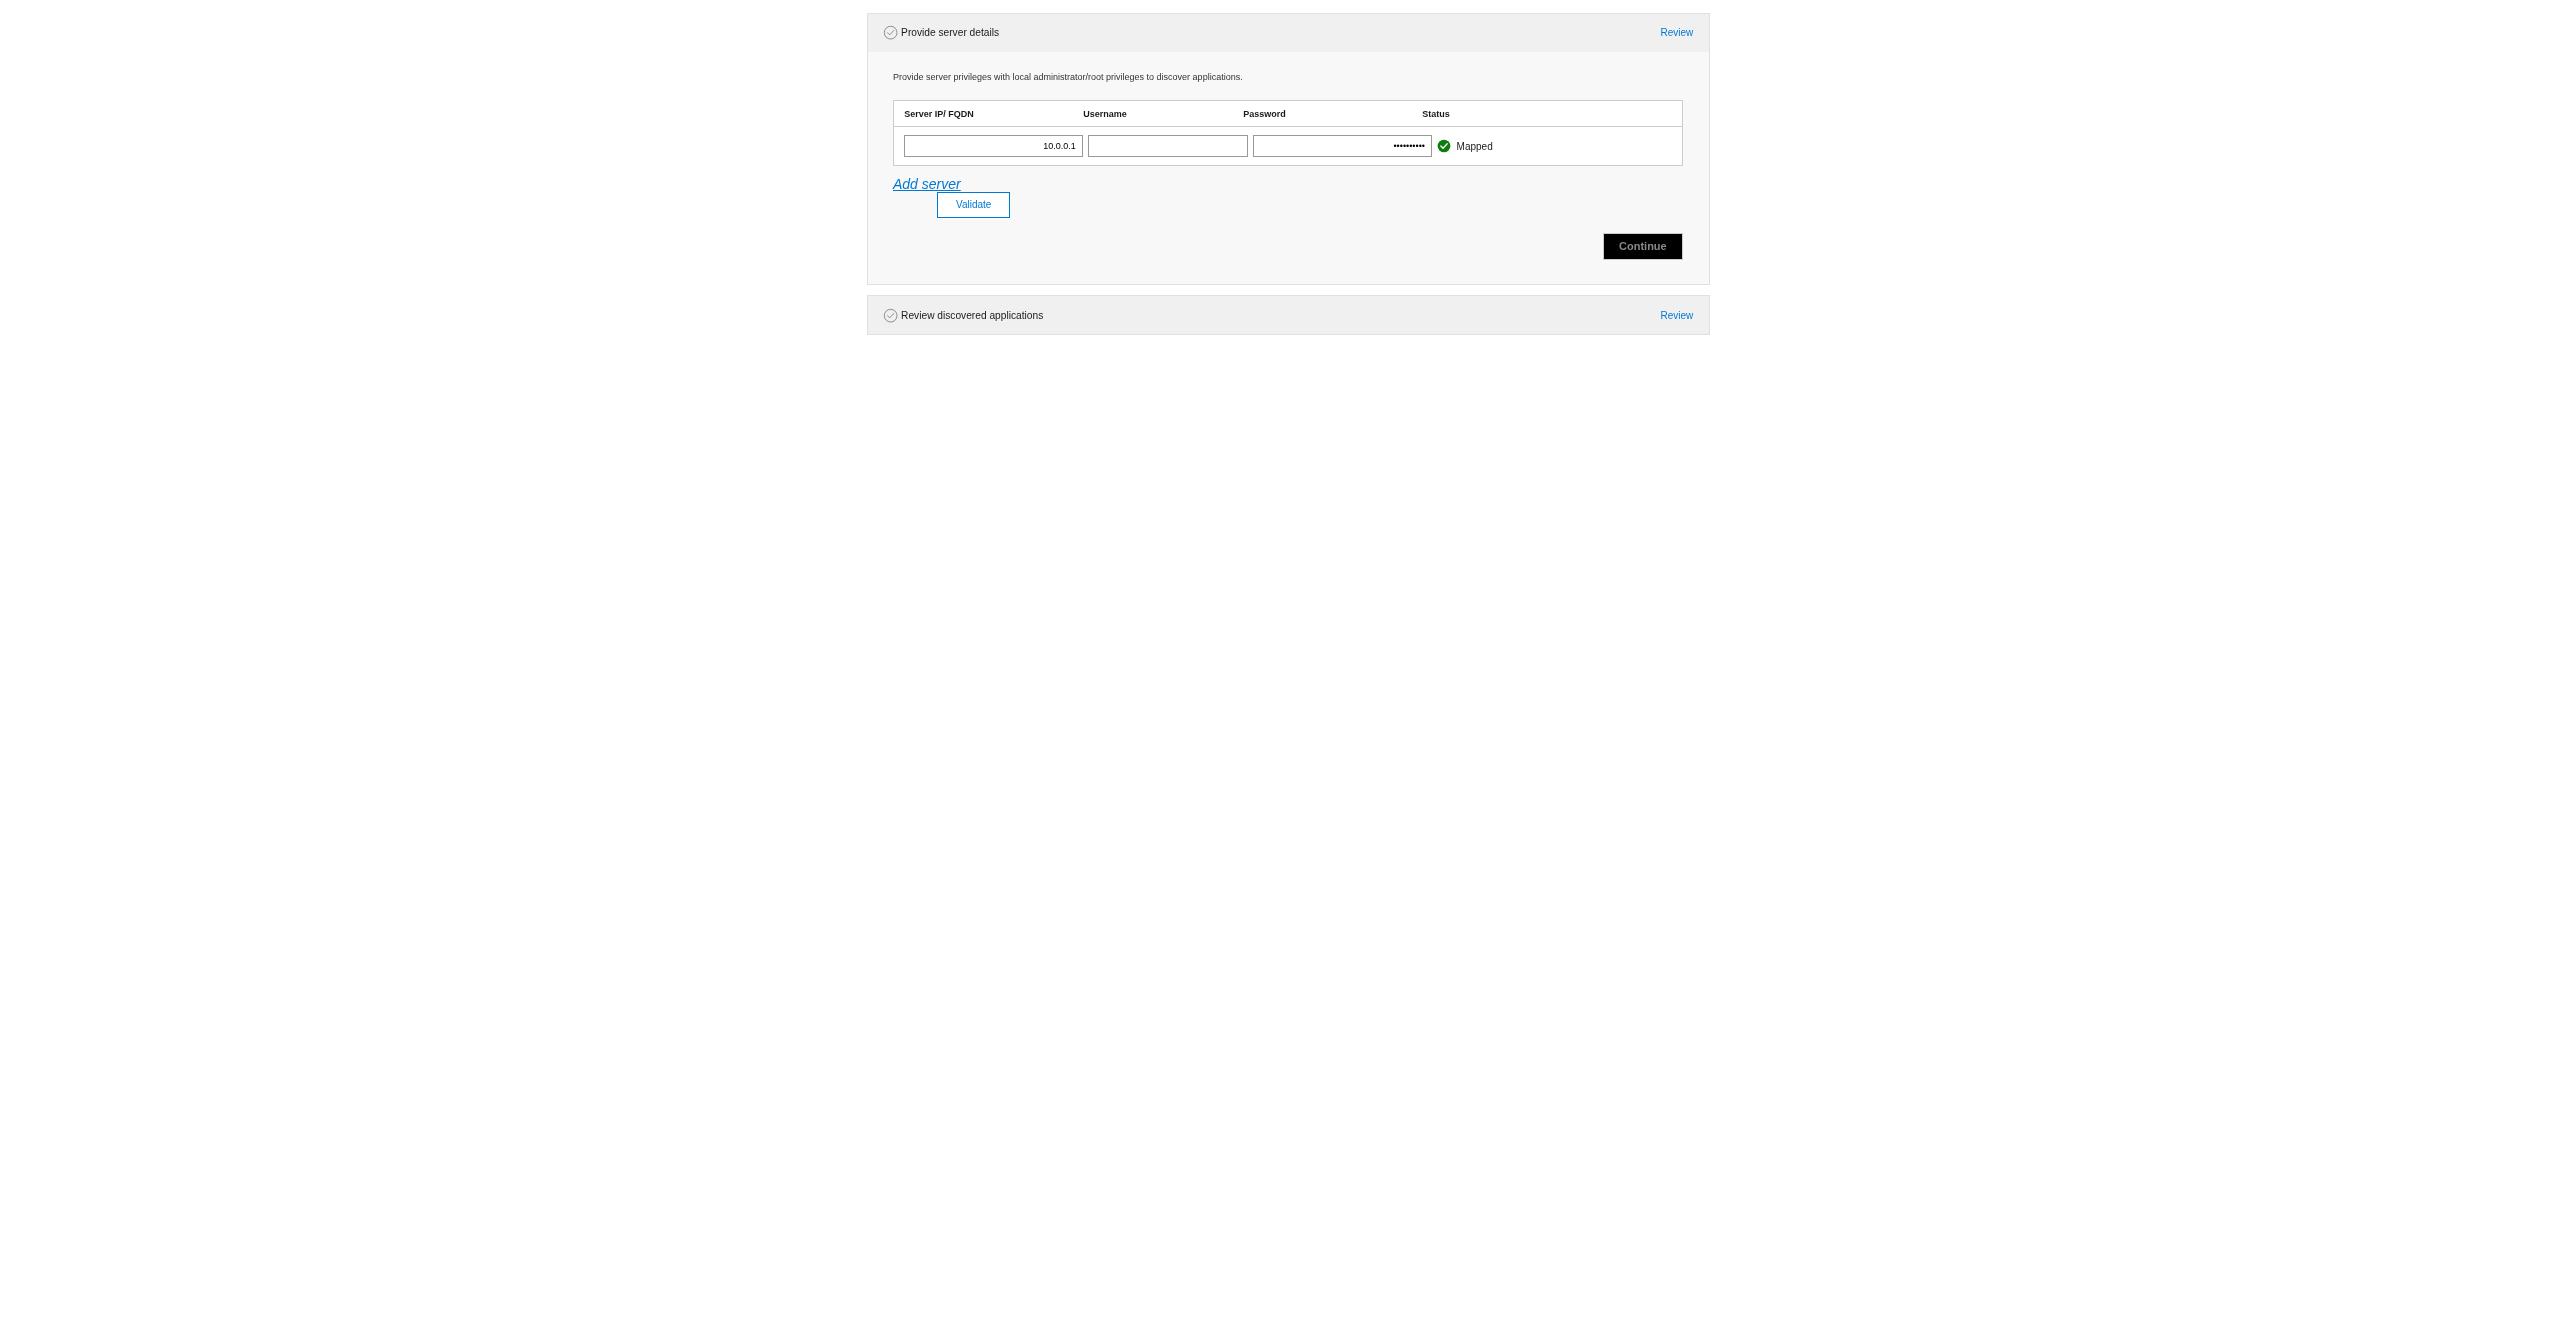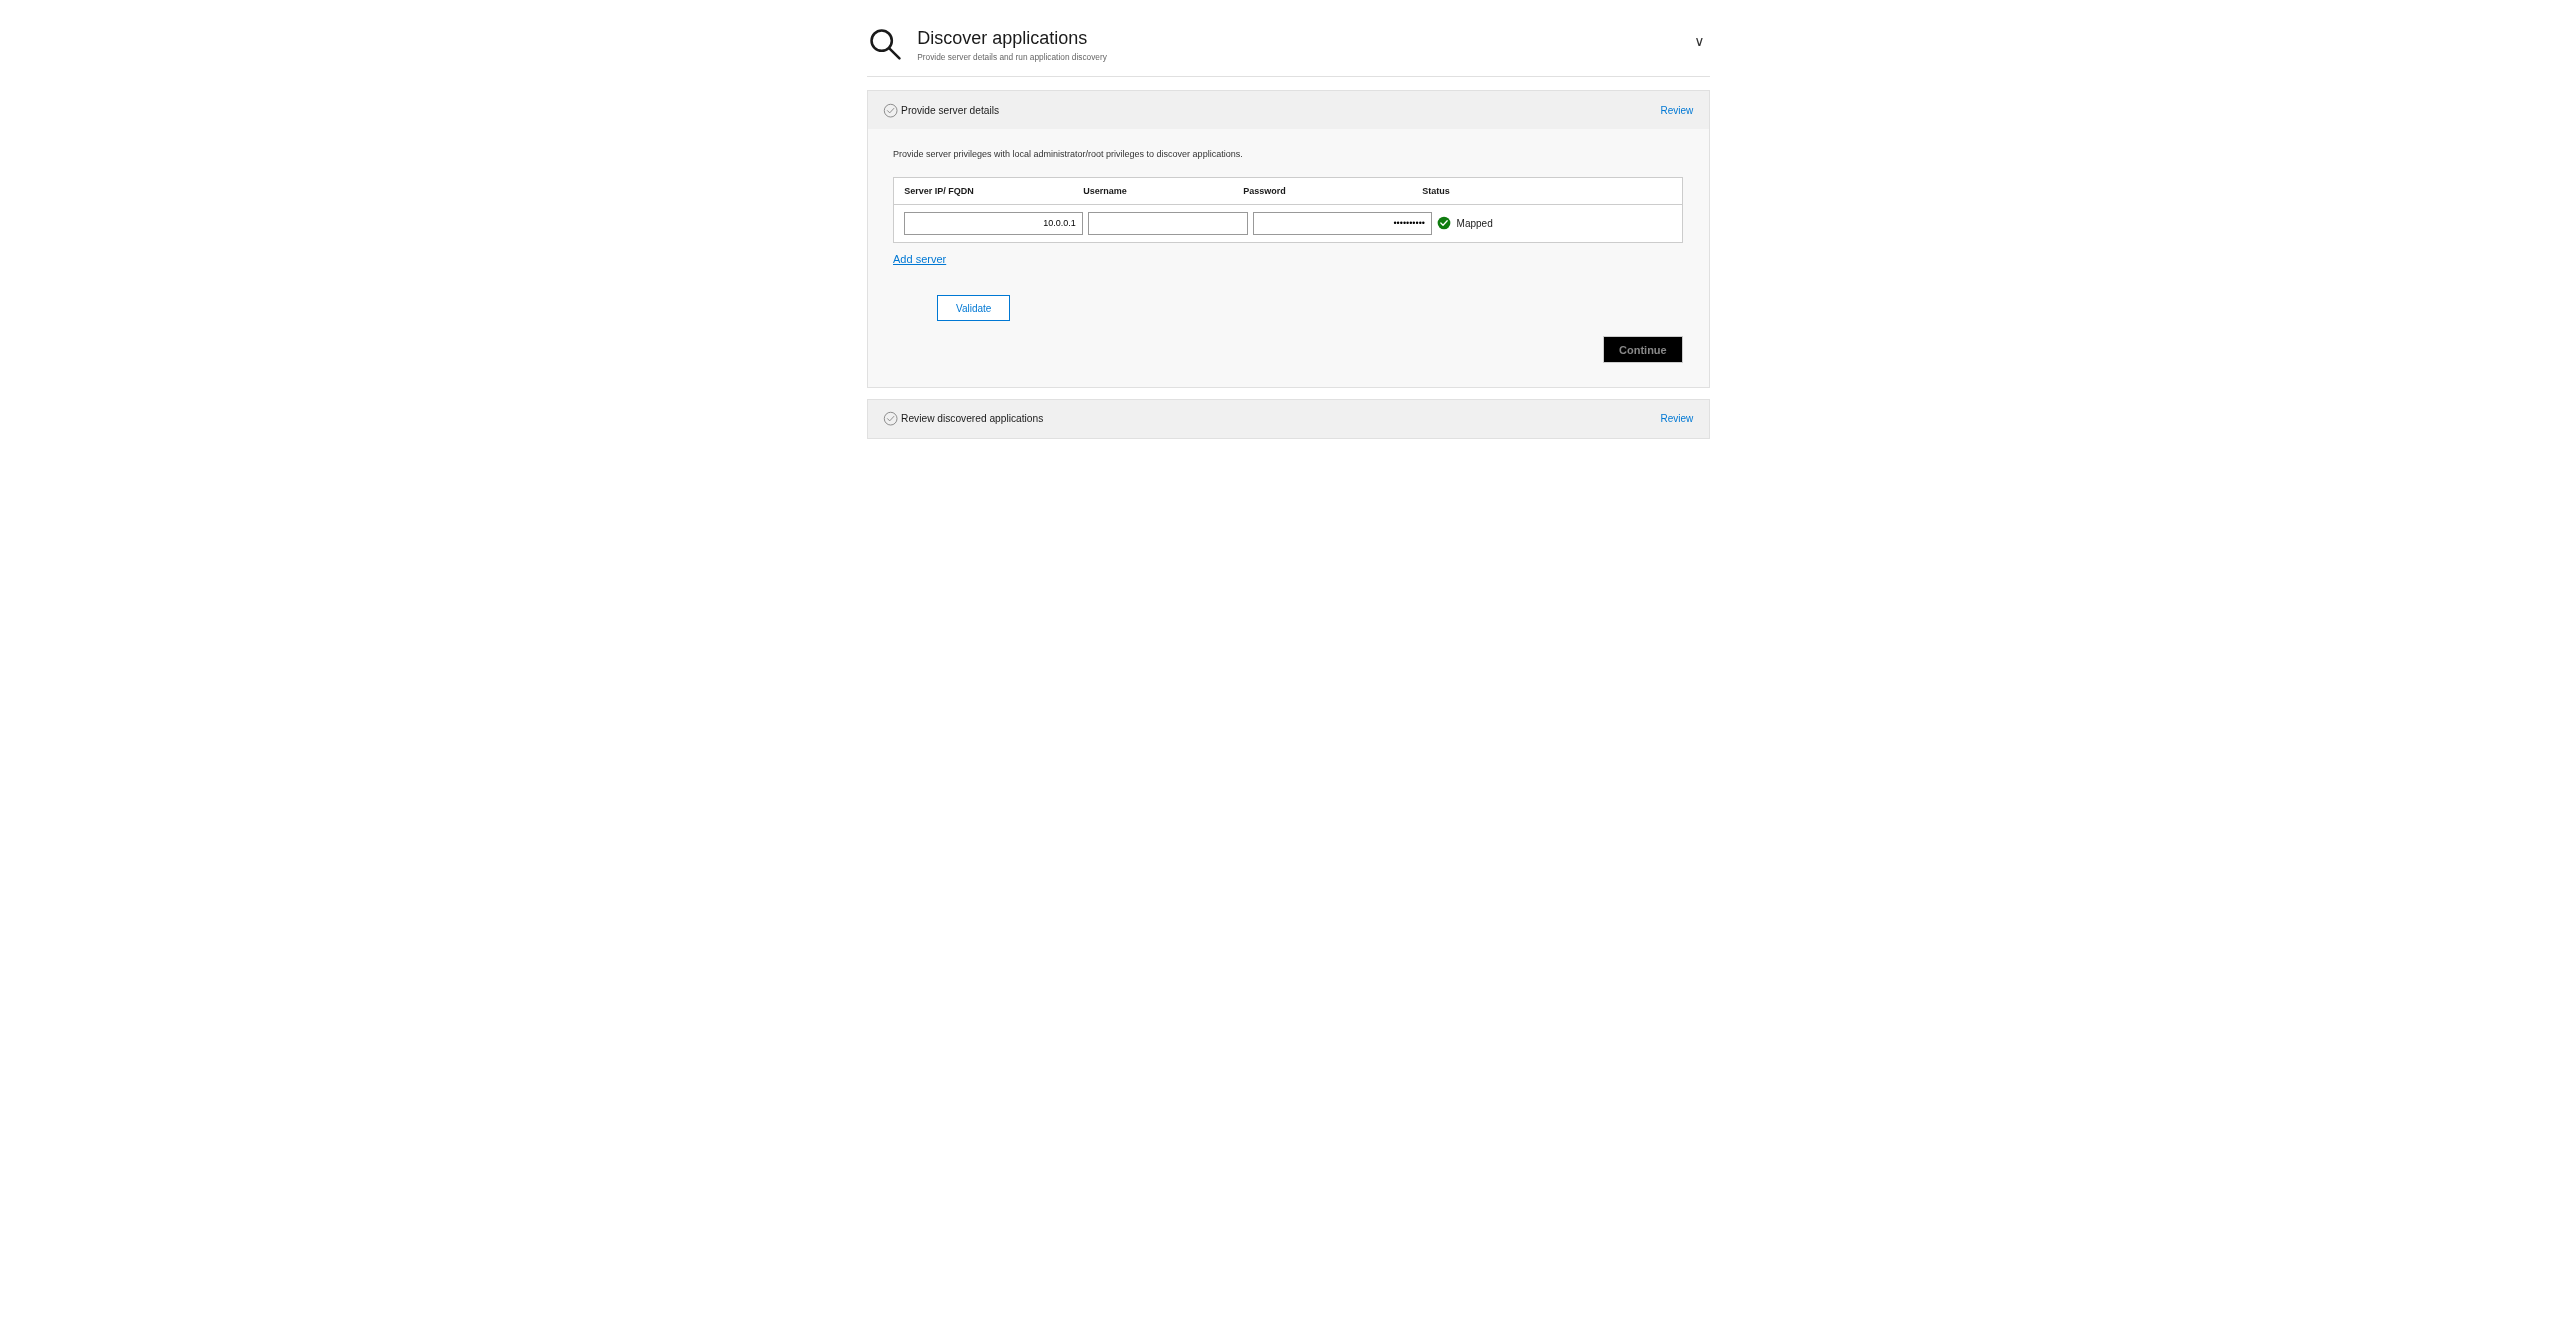--- a/index.html
+++ b/index.html
@@ -180,24 +180,25 @@
     .status-check-icon {
       width: 14px;
       height: 14px;
       flex-shrink: 0;
     }
 
     
     .add-server-link {
       color: #0078d4;
       text-decoration: underline;
-      font-size: 11px;
+      font-size: 14px;
       cursor: pointer;
       display: inline-block;
-      margin-bottom: 30px;
+      margin-bottom: 0;
+      font-style: italic;
     }
 
     
     .validate-button {
       border: 1.3px solid #0078d4;
       background-color: #ffffff;
       color: #0078d4;
       padding: 6.4px 18px;
       font-size: 10px;
       font-family: inherit;
@@ -223,35 +224,20 @@
       font-family: inherit;
       cursor: default;
       font-weight: bold;
     }
   </style>
 </head>
 <body>
 
 <div class="page-container">
 
-  <div class="page-header">
-    <div class="header-left">
-      <div class="search-icon-container">
-        <svg class="search-icon-svg" viewBox="0 0 52 52" fill="none" xmlns="http://www.w3.org/2000/svg">
-          <circle cx="20" cy="20" r="16" stroke="#1a1a1a" stroke-width="4" fill="none"></circle>
-          <line x1="32" y1="32" x2="48" y2="48" stroke="#1a1a1a" stroke-width="4" stroke-linecap="round"></line>
-        </svg>
-      </div>
-      <div class="header-text">
-        <h1 class="page-title">Discover applications</h1>
-        <p class="page-subtitle">Provide server details and run application discovery</p>
-      </div>
-    </div>
-    <div class="collapse-icon">∨</div>
-  </div>
 
   <div class="section-panel">
     <div class="section-header">
       <div class="section-header-left">
         <svg class="check-circle-icon" viewBox="0 0 24 24" fill="none" xmlns="http://www.w3.org/2000/svg">
           <circle cx="12" cy="12" r="10" stroke="#888" stroke-width="1.5" fill="none"></circle>
           <path d="M7 12l3.5 3.5L17 8.5" stroke="#888" stroke-width="1.5" stroke-linecap="round" stroke-linejoin="round"></path>
         </svg>
         <span class="section-title">Provide server details</span>
       </div>

